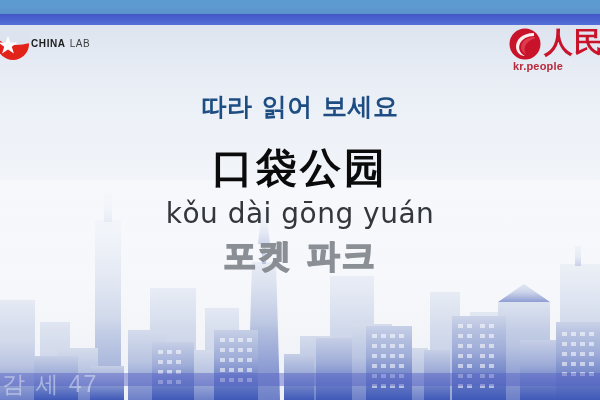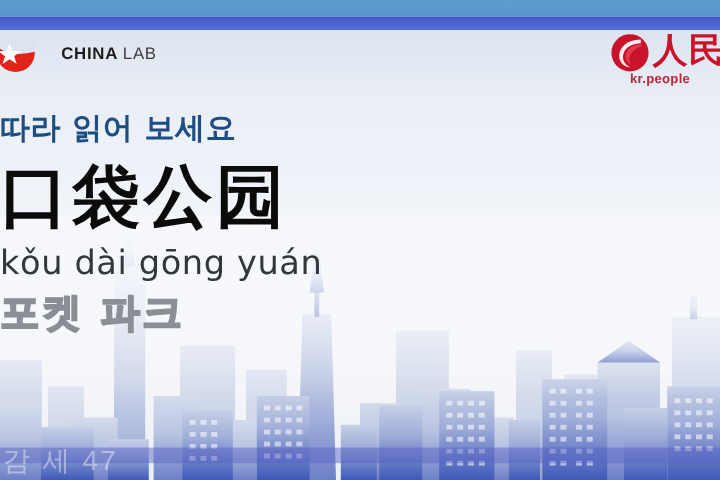--- a/index.html
+++ b/index.html
@@ -93,22 +93,22 @@
     align-items: center;
   }
   .logo-mark {
     position: relative;
     width: 34px;
     height: 34px;
     margin-left: -4px;
   }
   .logo-mark svg { display: block; }
   .logo-wordmark {
-    margin-left: 21px;
-    font-size: 14px;
+    margin-left: 1px;
+    font-size: 10px;
     letter-spacing: 0.6px;
     line-height: 1;
     white-space: nowrap;
   }
   .lw-bold { font-weight: bold; color: #1c1c1c; }
   .lw-light { font-weight: normal; color: #3d3d3d; margin-left: 4px; }
 
   
   .logo-right {
     position: absolute;
@@ -126,47 +126,47 @@
     font-size: 29px;
     font-weight: bold;
     color: #c8132a;
     line-height: 34px;
     letter-spacing: 1px;
     white-space: nowrap;
     font-family: "DejaVu Sans", sans-serif;
   }
   .logo-right .url {
     position: absolute;
-    left: 17px; top: 35px;
+    left: 5px; top: 35px;
     font-size: 11px;
     font-weight: bold;
     color: #b9293c;
     letter-spacing: 0.2px;
     white-space: nowrap;
   }
 
   
   .content {
     position: absolute;
     left: 0; top: 77px;
     width: 600px;
-    text-align: left;
+    text-align: center;
   }
   .line-prompt {
     margin-top: 16px;
     font-size: 25px;
     font-weight: bold;
     color: #1d4d82;
     letter-spacing: 0.5px;
     line-height: 1.15;
     font-family: "DejaVu Sans", sans-serif;
   }
   .line-hanzi {
-    margin-top: 12px;
-    font-size: 57px;
+    margin-top: 24px;
+    font-size: 41px;
     font-weight: bold;
     color: #0b0b0b;
     letter-spacing: 3px;
     line-height: 1.08;
     font-family: "DejaVu Sans", sans-serif;
   }
   .line-pinyin {
     margin-top: 8px;
     font-size: 28px;
     font-weight: normal;

